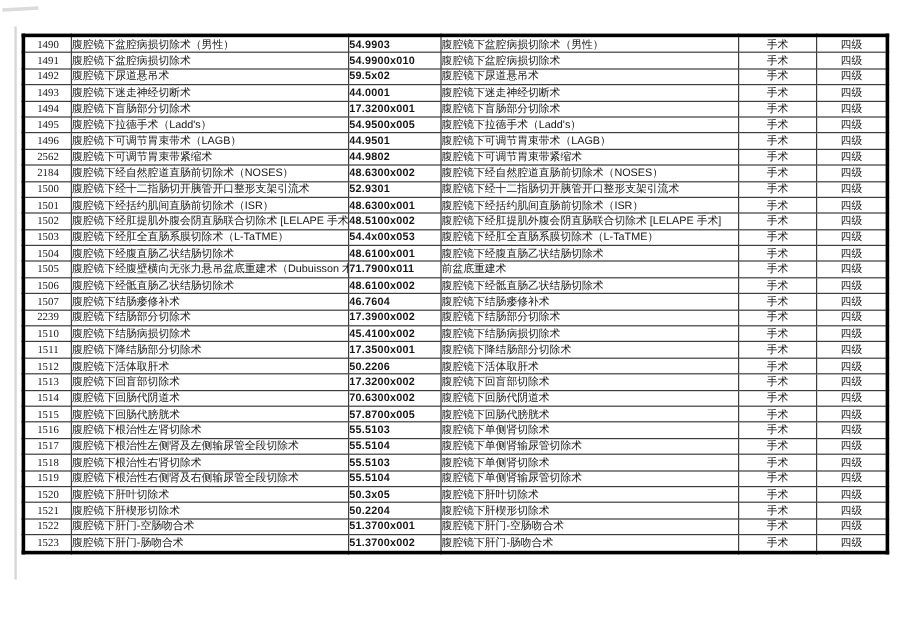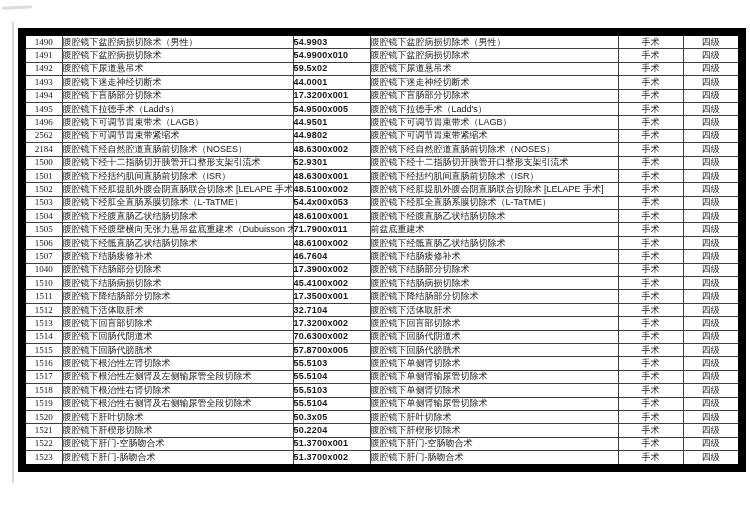--- a/index.html
+++ b/index.html
@@ -14,21 +14,21 @@
     position:absolute;left:12px;top:22px;width:2px;height:461px;
     background:#c9c9c9;opacity:.75;
   }
   .scan-smudge{
     position:absolute;left:2px;top:6px;width:30px;height:3px;
     background:#d2d2d2;transform:rotate(-3deg);opacity:.8;
   }
   table.proc{
     position:absolute;left:18px;top:28px;width:720px;
     border-collapse:collapse;table-layout:fixed;
-    border:8px solid #000000;
+    border:3px solid #000000;
     padding-left:36px;
   }
   table.proc td{
     border:1px solid #3d3d3d;
     height:12.4px;
     padding:0;
     font-size:9px;
     line-height:11px;
     color:#161616;
     white-space:nowrap;
@@ -204,21 +204,21 @@
     </tr>
         <tr>
       <td class="c-no">1507</td>
       <td class="c-name">腹腔镜下结肠瘘修补术</td>
       <td class="c-code">46.7604</td>
       <td class="c-name2">腹腔镜下结肠瘘修补术</td>
       <td class="c-cat">手术</td>
       <td class="c-lvl">四级</td>
     </tr>
         <tr>
-      <td class="c-no">1040</td>
+      <td class="c-no">2239</td>
       <td class="c-name">腹腔镜下结肠部分切除术</td>
       <td class="c-code">17.3900x002</td>
       <td class="c-name2">腹腔镜下结肠部分切除术</td>
       <td class="c-cat">手术</td>
       <td class="c-lvl">四级</td>
     </tr>
         <tr>
       <td class="c-no">1510</td>
       <td class="c-name">腹腔镜下结肠病损切除术</td>
       <td class="c-code">45.4100x002</td>
@@ -230,21 +230,21 @@
       <td class="c-no">1511</td>
       <td class="c-name">腹腔镜下降结肠部分切除术</td>
       <td class="c-code">17.3500x001</td>
       <td class="c-name2">腹腔镜下降结肠部分切除术</td>
       <td class="c-cat">手术</td>
       <td class="c-lvl">四级</td>
     </tr>
         <tr>
       <td class="c-no">1512</td>
       <td class="c-name">腹腔镜下活体取肝术</td>
-      <td class="c-code">32.7104</td>
+      <td class="c-code">50.2206</td>
       <td class="c-name2">腹腔镜下活体取肝术</td>
       <td class="c-cat">手术</td>
       <td class="c-lvl">四级</td>
     </tr>
         <tr>
       <td class="c-no">1513</td>
       <td class="c-name">腹腔镜下回盲部切除术</td>
       <td class="c-code">17.3200x002</td>
       <td class="c-name2">腹腔镜下回盲部切除术</td>
       <td class="c-cat">手术</td>

